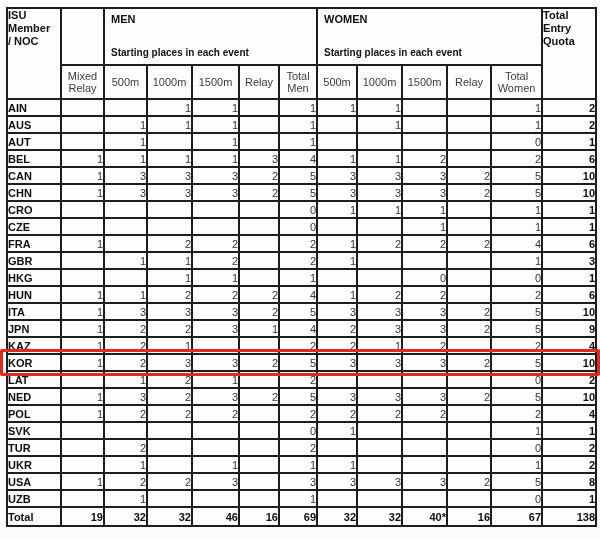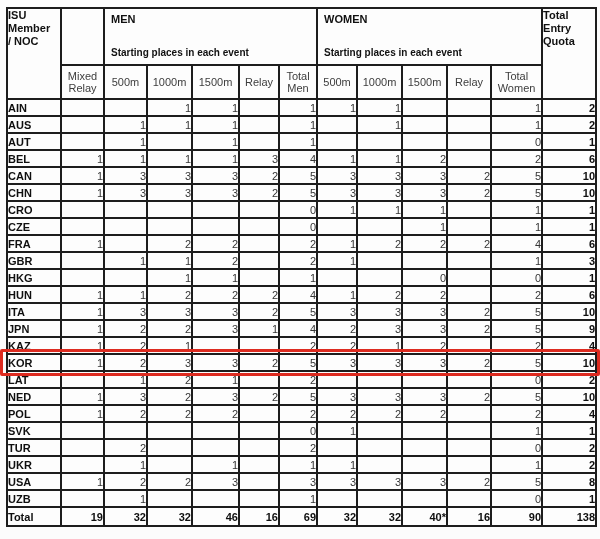--- a/index.html
+++ b/index.html
@@ -493,19 +493,19 @@
           <td class="num col-mixed-relay">19</td>
           <td class="num col-men-500m">32</td>
           <td class="num col-men-1000m">32</td>
           <td class="num col-men-1500m">46</td>
           <td class="num col-men-relay">16</td>
           <td class="num col-total-men">69</td>
           <td class="num col-women-500m">32</td>
           <td class="num col-women-1000m">32</td>
           <td class="num col-women-1500m">40*</td>
           <td class="num col-women-relay">16</td>
-          <td class="num col-total-women">90</td>
+          <td class="num col-total-women">67</td>
           <td class="num col-total-entry-quota">138</td>
         </tr>
       </tbody>
   </table>
   <div class="red-box" id="red-box" style="border-color: rgb(221, 43, 32); left: 0px; width: 600px; top: 349px; height: 27px;"></div>
 </div>
 
 </body></html>

